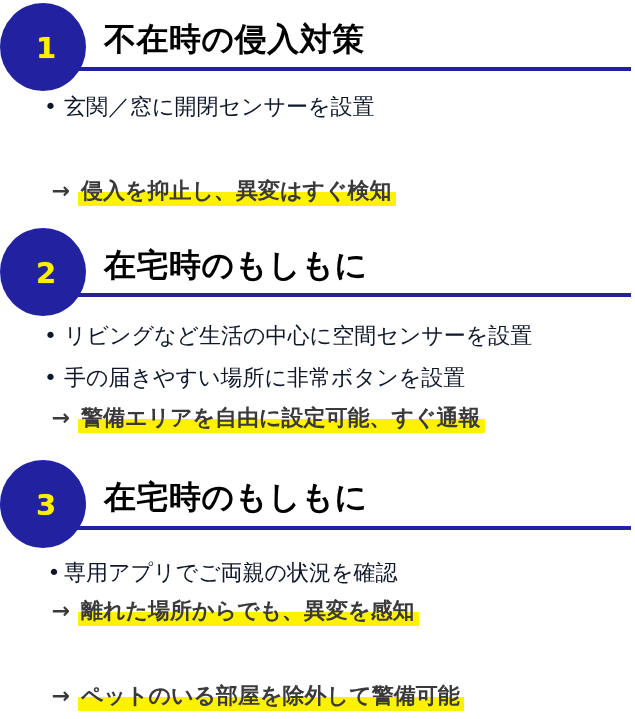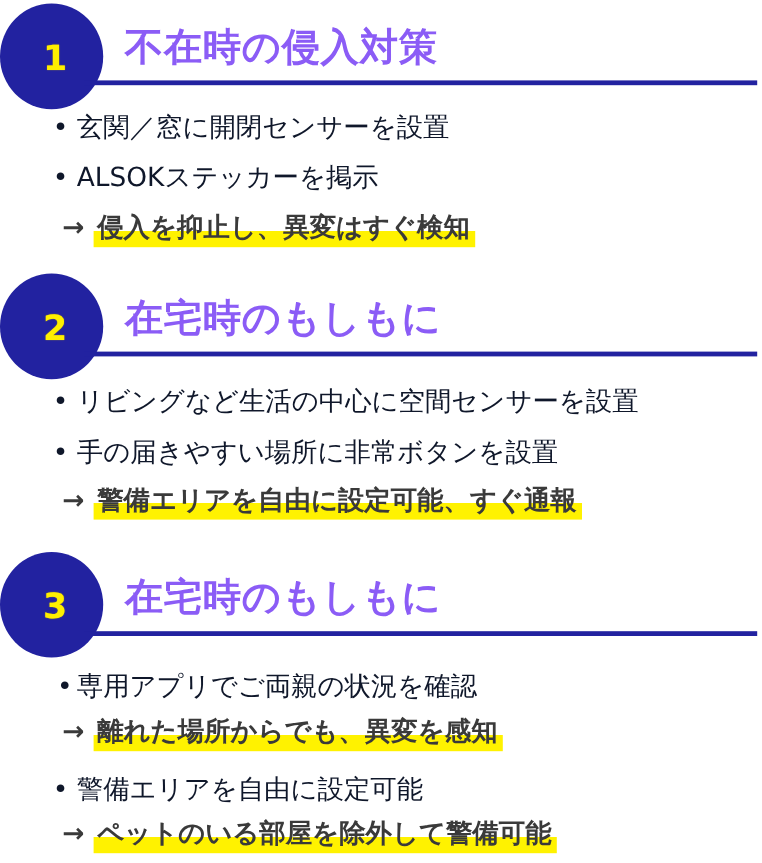--- a/index.html
+++ b/index.html
@@ -14,21 +14,21 @@
     border-radius: 50%; background: #2222a0;
     display: flex; align-items: center; justify-content: center;
   }
   .circle .num {
     color: #ffef00; font-weight: bold; font-size: 29px;
     margin-left: 6px; margin-top: 2px;
     text-shadow: 0 0 1px #c8b000;
   }
   .title {
     position: absolute; left: 104px;
-    font-size: 32px; font-weight: bold; color: #8b5cf6;
+    font-size: 32px; font-weight: bold; color: #000000;
     letter-spacing: 0.5px; white-space: nowrap;
   }
   .rule {
     position: absolute; left: 70px; right: 4px; height: 4px; background: #2222a0;
   }
   .line {
     position: absolute; left: 44px; font-size: 22px; color: #0f172a;
     white-space: nowrap; line-height: 30px;
   }
   .bullet-dot { display: inline-block; width: 20px; }
@@ -47,23 +47,20 @@
 
 <div class="section" style="top:0;height:215px;">
   <div class="circle" style="top:3px;">
     <span class="num">1</span>
   </div>
   <div class="title" style="top:18px;">不在時の侵入対策</div>
   <div class="rule" style="top:67px;"></div>
 
   <div class="line" style="top:92px;">
     <span class="bullet-dot">•</span><span>玄関／窓に開閉センサーを設置</span>
-  </div>
-  <div class="line" style="top:134px;">
-    <span class="bullet-dot">•</span><span>ALSOKステッカーを掲示</span>
   </div>
   <div class="result" style="top:176px;">
     <span class="arrow">→</span><span class="hl">侵入を抑止し、異変はすぐ検知</span>
   </div>
 </div>
 
 <div class="section" style="top:228px;height:220px;">
   <div class="circle" style="top:0;">
     <span class="num">2</span>
   </div>
@@ -87,19 +84,16 @@
   </div>
   <div class="title" style="top:16px;">在宅時のもしもに</div>
   <div class="rule" style="top:66px;"></div>
 
   <div class="line" style="top:98px;text-align:center;">
     <span class="bullet-dot">•</span><span>専用アプリでご両親の状況を確認</span>
   </div>
   <div class="result" style="top:136px;">
     <span class="arrow">→</span><span class="hl">離れた場所からでも、異変を感知</span>
   </div>
-  <div class="line" style="top:184px;">
-    <span class="bullet-dot">•</span><span>警備エリアを自由に設定可能</span>
-  </div>
   <div class="result" style="top:221px;">
     <span class="arrow">→</span><span class="hl">ペットのいる部屋を除外して警備可能</span>
   </div>
 </div>
 
 </body></html>

